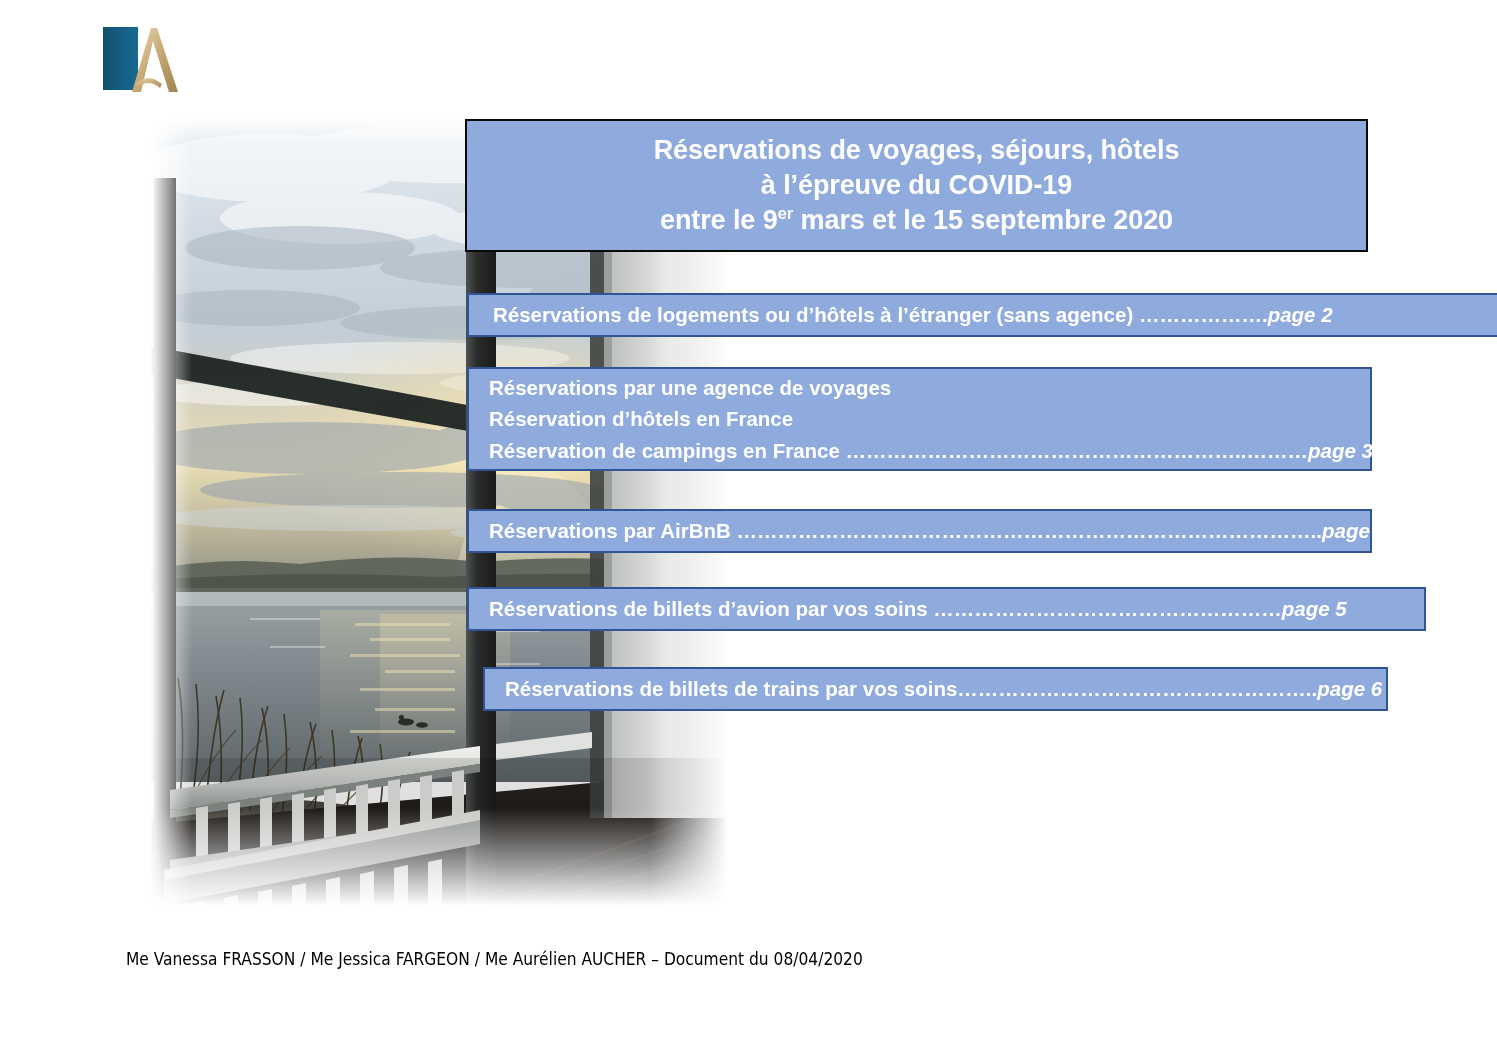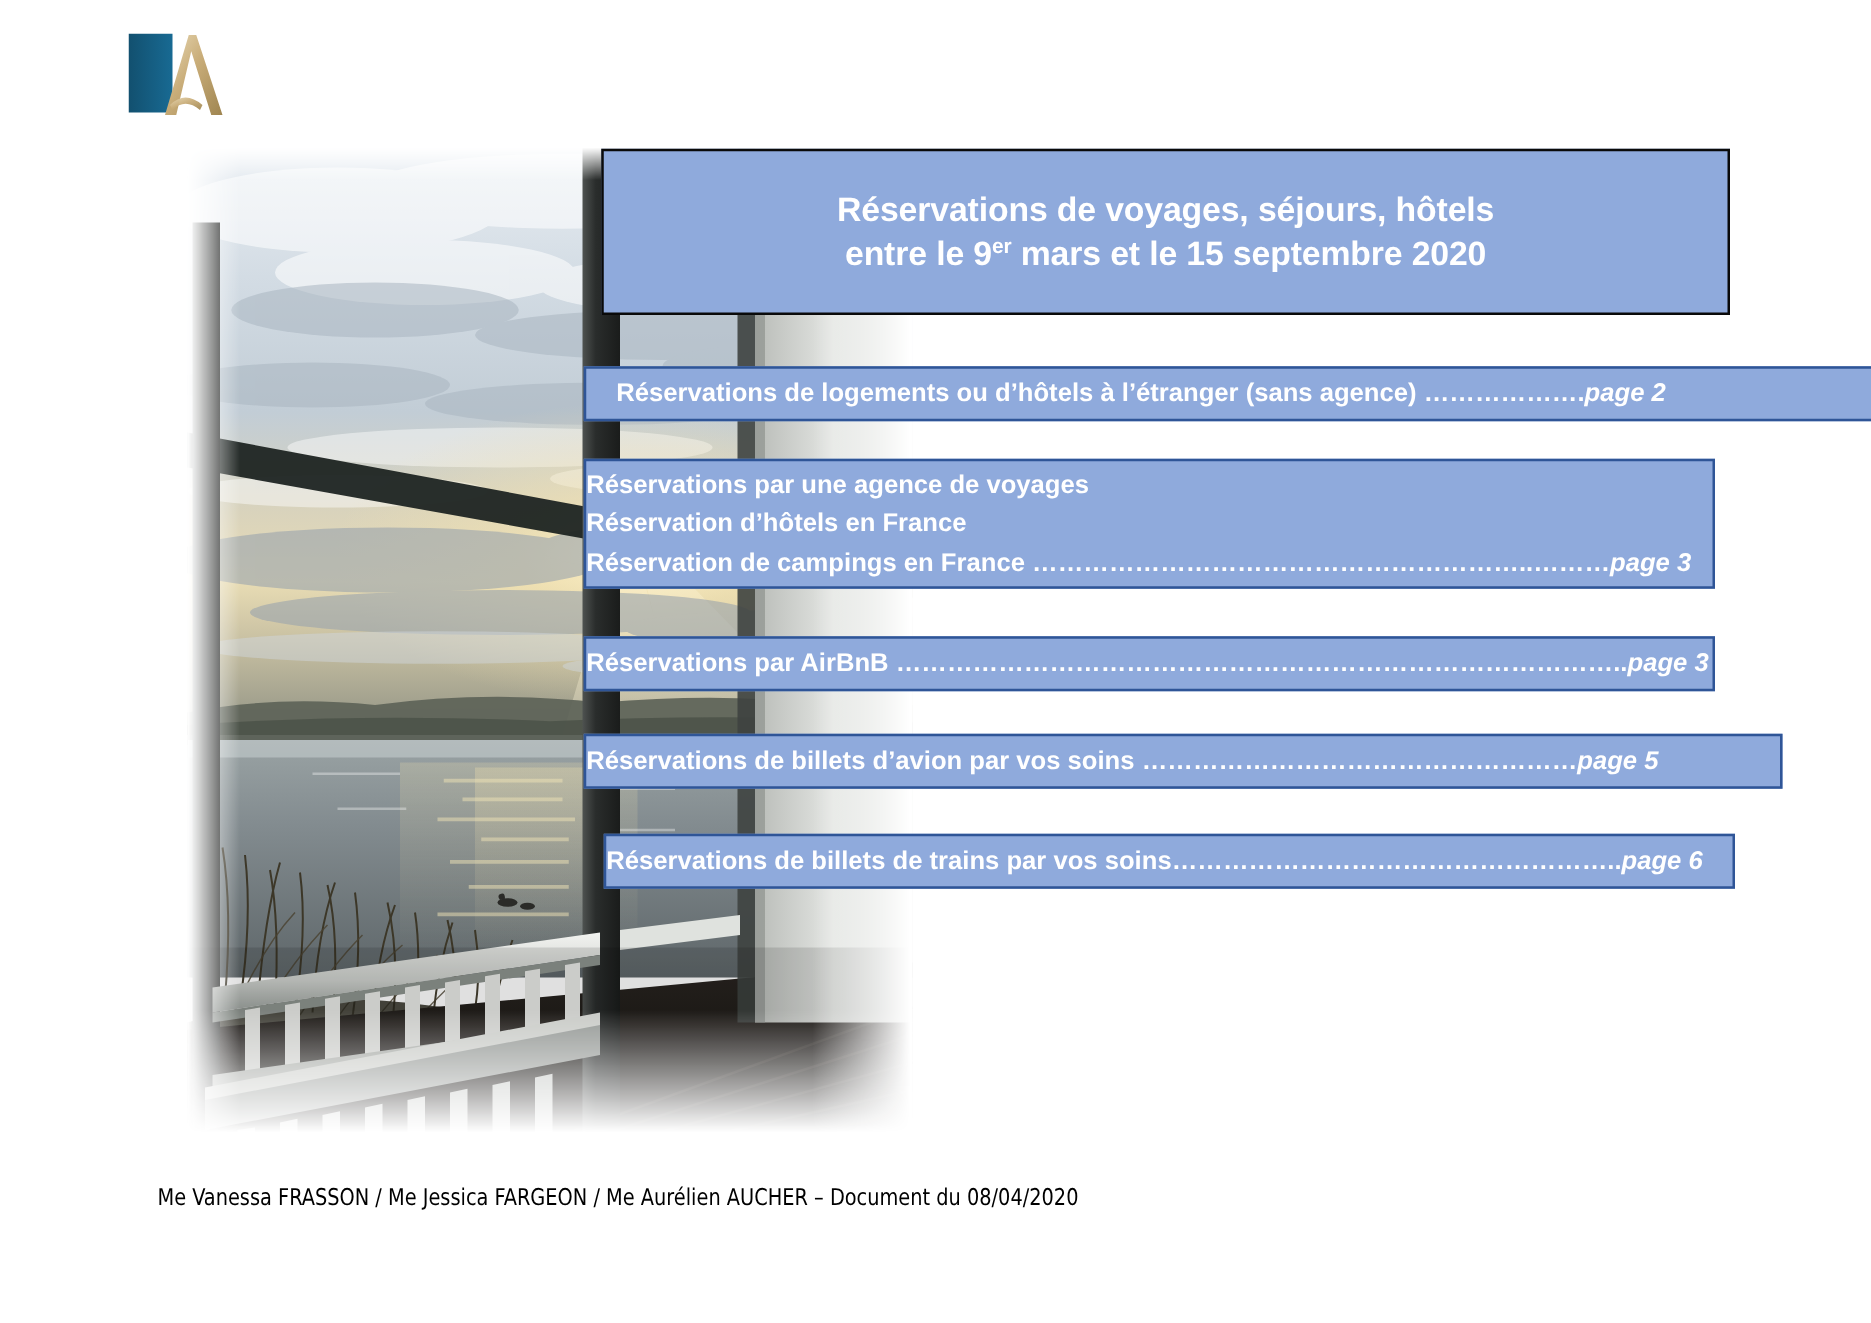--- a/index.html
+++ b/index.html
@@ -65,33 +65,33 @@
     border: 2px solid #0a0a0a;
     display: flex;
     flex-direction: column;
     align-items: center;
     justify-content: center;
     text-align: center;
     font-weight: bold;
     font-size: 27px;
     line-height: 1.29;
     letter-spacing: -0.1px;
-    margin-left: 16px;
   }
   #title-box .tline { white-space: nowrap; }
   #title-box sup { font-size: 0.62em; vertical-align: super; line-height: 0; text-align: right; }
 
   .toc-box {
     border: 2px solid #2f5597;
     display: flex;
     flex-direction: column;
     justify-content: center;
     font-weight: bold;
     font-size: 20.5px;
     line-height: 1.52;
+    padding-left: 20px;
     padding-right: 8px;
   }
   .toc-box .line { white-space: nowrap; }
   .toc-box .pg { font-style: italic; }
   .toc-box .dots { letter-spacing: 0px; }
 
   #toc-1 { left: 467px; top: 293px;  width: 1037px; height: 44px; }
   #toc-2 { left: 467px; top: 367px;  width: 905px; height: 104px; }
   #toc-3 { left: 467px; top: 509px;  width: 905px; height: 44px; }
   #toc-4 { left: 467px; top: 587px;  width: 959px; height: 44px; }
@@ -342,20 +342,21 @@
         </g>
 
         <rect x="0" y="640" width="580" height="150" fill="#000000" opacity="0.12"></rect>
       </g>
     </svg>
   </div>
 </div>
 
 <div class="box" id="title-box">
   <div class="tline">Réservations de voyages, séjours, hôtels</div>
+  <div class="tline">à l’épreuve du COVID-19</div>
   <div class="tline"><span>entre le 9</span><sup>er</sup><span> mars et le 15 septembre 2020</span></div>
 </div>
 
 <div class="box toc-box" id="toc-1">
   <div class="line"><span>Réservations de logements ou d’hôtels à l’étranger (sans agence) </span><span class="dots">……………….</span><span class="pg">page 2</span></div>
 </div>
 
 <div class="box toc-box" id="toc-2">
   <div class="line"><span>Réservations par une agence de voyages</span></div>
   <div class="line"><span>Réservation d’hôtels en France</span></div>

